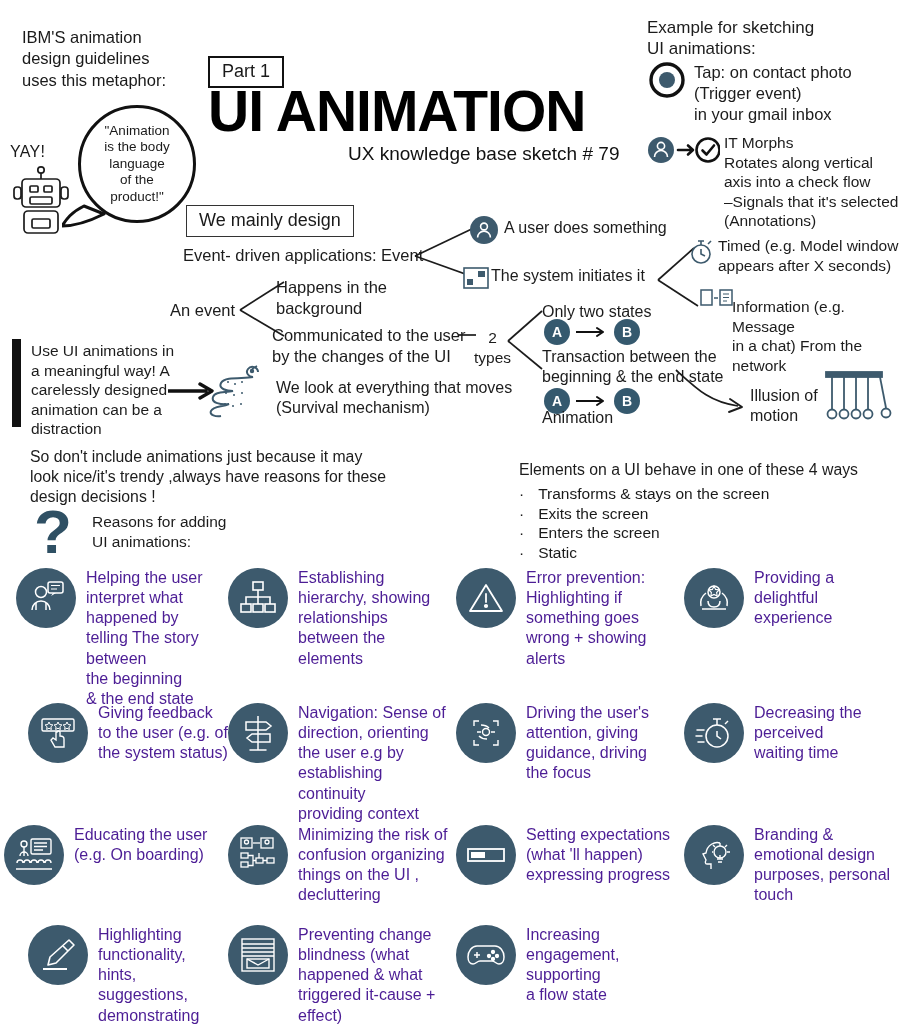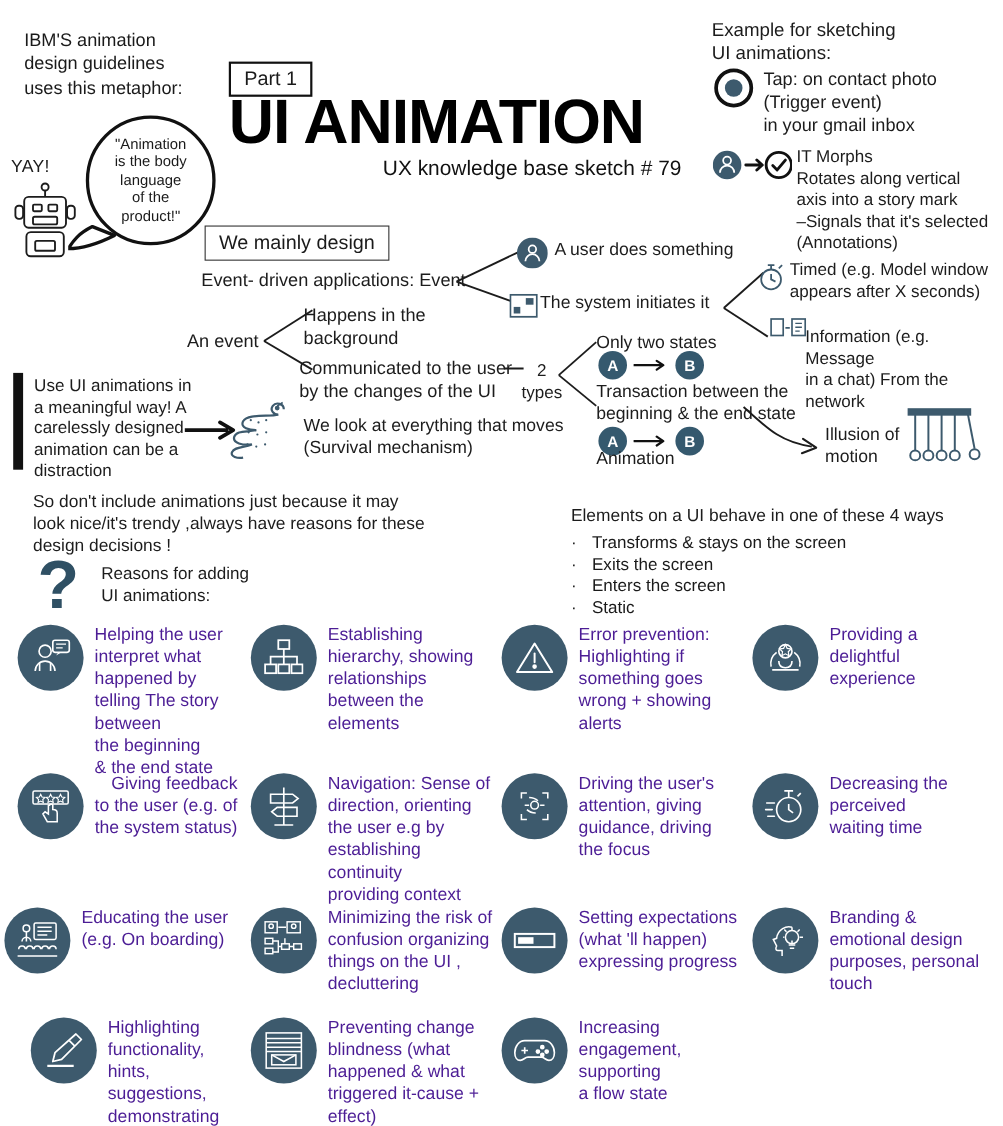--- a/index.html
+++ b/index.html
@@ -130,21 +130,21 @@
         <circle cx="13" cy="12" r="3.6"></circle>
         <path d="M6.5 23 a6.5 6.5 0 0 1 13 0"></path>
       </g>
       <path d="M30 16 H44 M40 11.5 L45 16 L40 20.5" fill="none" stroke="#111" stroke-width="2.6" stroke-linecap="round" stroke-linejoin="round"></path>
       <circle cx="60" cy="16" r="11.5" fill="#fff" stroke="#111" stroke-width="2.6"></circle>
       <path d="M54.5 16.5 L58.5 20.5 L66 11.5" fill="none" stroke="#111" stroke-width="2.6" stroke-linecap="round" stroke-linejoin="round"></path>
     </svg>
   </div>
   <div class="abs t" style="left:724px; top:133px; font-size:15.5px;">IT Morphs
 Rotates along vertical
-axis into a story mark
+axis into a check flow
 –Signals that it's selected
 (Annotations)</div>
 
   <div class="abs wm-box" style="left:186px; top:205px;">We mainly design</div>
 
   <div class="abs t" style="left:183px; top:245px; font-size:16.5px;">Event- driven applications: Event</div>
 
   <svg class="abs" style="left:410px; top:218px;" width="110" height="60">
     <path d="M5 38 L 68 8" class="ln"></path>
     <path d="M5 38 L 72 62" class="ln"></path>
@@ -409,21 +409,21 @@
               </g>
             </svg>
         </div>
         <div class="t-icon">Providing a
 delightful
 experience</div>
       </div>
     </div>
 
     <div class="row" style="height:122px;">
-      <div class="cell" style="width:228px; padding-left:16px;text-align:right;">
+      <div class="cell" style="width:228px; padding-left:28px;">
         <div class="ic">
           <svg width="38" height="38" viewBox="0 0 38 38">
               <g fill="none" stroke="#fff" stroke-width="1.4">
             <rect x="3" y="5" width="32" height="12" rx="1.5"></rect>
             <path d="M10 8 l1.2 2.5 2.7 .4 -2 1.9 .5 2.7 -2.4 -1.3 -2.4 1.3 .5 -2.7 -2 -1.9 2.7 -.4 Z" stroke-width="1"></path>
             <path d="M19 8 l1.2 2.5 2.7 .4 -2 1.9 .5 2.7 -2.4 -1.3 -2.4 1.3 .5 -2.7 -2 -1.9 2.7 -.4 Z" stroke-width="1"></path>
             <path d="M28 8 l1.2 2.5 2.7 .4 -2 1.9 .5 2.7 -2.4 -1.3 -2.4 1.3 .5 -2.7 -2 -1.9 2.7 -.4 Z" stroke-width="1"></path>
             <path d="M17 18 v8 l-3 -2 -2 2 4 7 h9 v-8 c0 -2 -2 -3 -4 -3 v-4 c0 -1.5 -3 -1.5 -3 0 Z"></path>
               </g>
             </svg>

